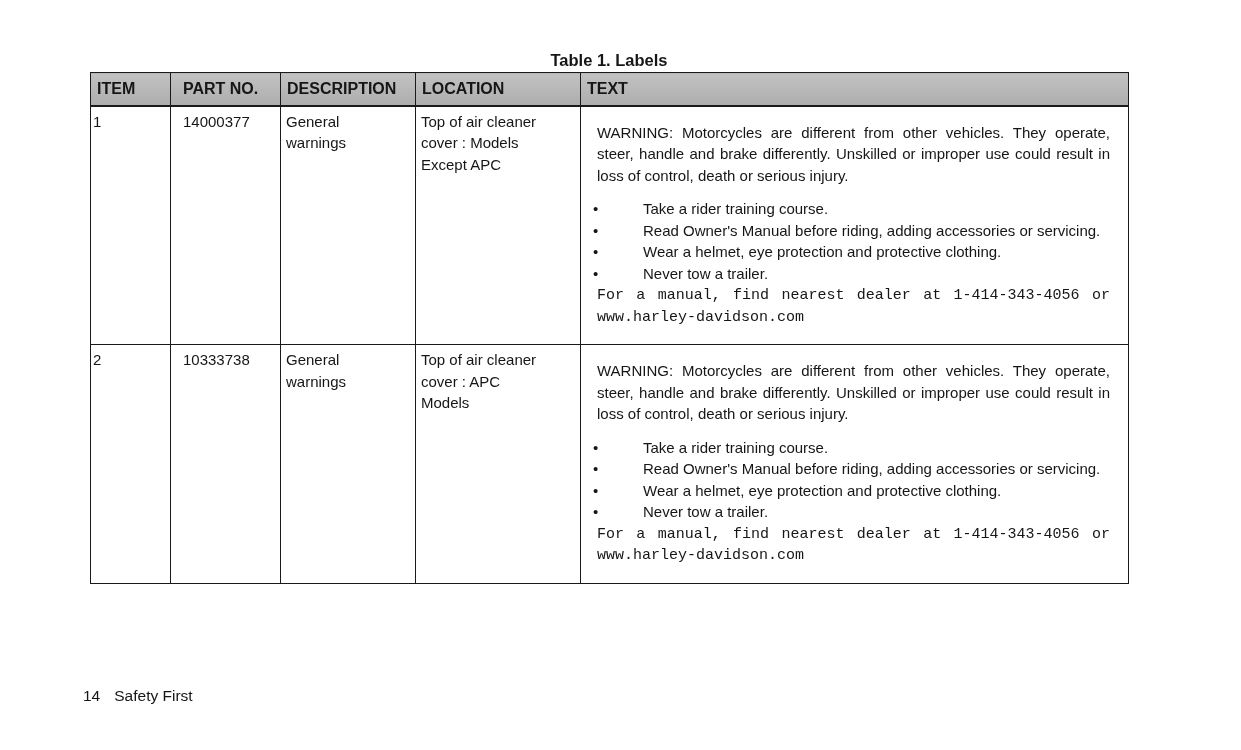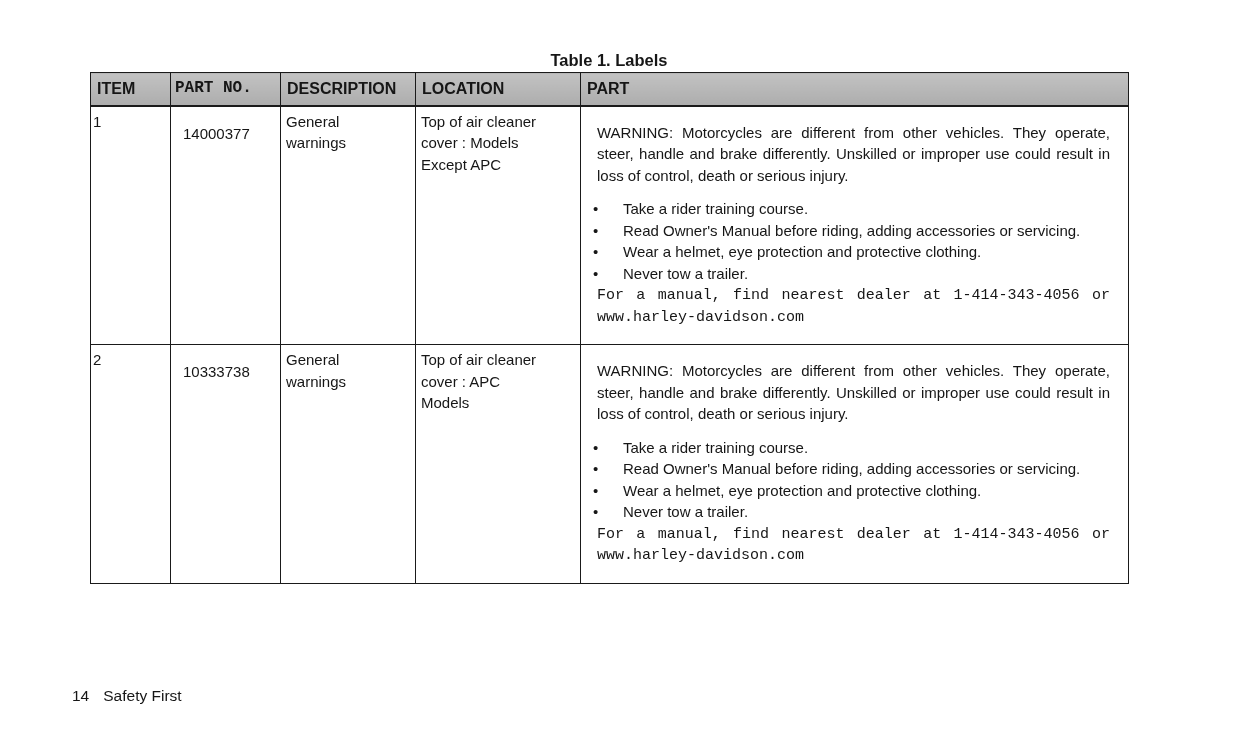--- a/index.html
+++ b/index.html
@@ -53,21 +53,21 @@
   col.c-part { width: 110px; }
   col.c-desc { width: 135px; }
   col.c-loc  { width: 165px; }
   col.c-text { width: 548px; }
 
   th.center, td.center { text-align: center; }
   tr.row-1 { height: 231px; }
   tr.row-2 { height: 233px; }
 
   td.cell-item { padding: 4px 2px; }
-  td.cell-part { padding: 16px 4px 4px 12px; }
+  td.cell-part { padding: 4px 4px 4px 12px; }
   td.cell-desc, td.cell-loc { padding: 4px 4px 22px 5px; white-space: pre-line; }
   td.cell-text { padding: 3px 6px 4px 4px; }
 
   .cell-text p { margin: 12px; text-align: justify; }
   .cell-text p.tail { margin-top: 0; font-family: Liberation Mono, monospace; }
   .cell-text ul {
     list-style: none;
     margin: 1px 0 1px 0;
     padding: 0;
   }
@@ -76,25 +76,26 @@
     align-items: flex-start;
   }
   .cell-text li .blt {
     flex: 0 0 38px;
     padding-left: 8px;
     box-sizing: border-box;
   }
   .cell-text li .blt-text {
     flex: 1 1 auto;
     text-align: justify;
+    margin-left: 20px;
   }
   .page-footer {
     position: absolute;
     top: 687px;
-    left: 72px;
+    left: 83px;
     font-size: 15.5px;
   }
   .page-footer .pgnum { margin-right: 14px; }
 </style>
 </head>
 <body>
 
 <div class="page">
 
   <div class="table-title">Table 1. Labels</div>
@@ -103,24 +104,24 @@
     <colgroup>
       <col class="c-item">
       <col class="c-part">
       <col class="c-desc">
       <col class="c-loc">
       <col class="c-text">
     </colgroup>
     <thead>
       <tr>
         <th class="center">ITEM</th>
-        <th style="padding-left:4px;font-family:Liberation Mono, monospace;">PART NO.</th>
+        <th style="padding-left:12px;">PART NO.</th>
         <th>DESCRIPTION</th>
         <th>LOCATION</th>
-        <th>PART</th>
+        <th>TEXT</th>
       </tr>
     </thead>
     <tbody>
       <tr class="row-1">
         <td class="cell-item center">1</td>
         <td class="cell-part">14000377</td>
         <td class="cell-desc">General
 warnings</td>
         <td class="cell-loc">Top of air cleaner
 cover : Models

